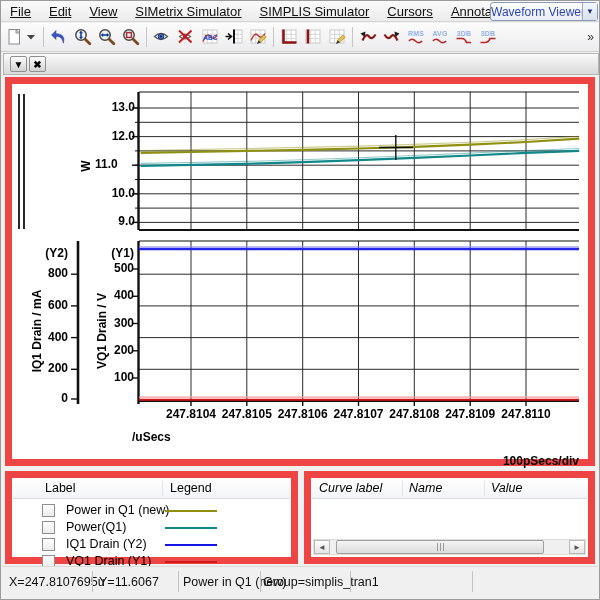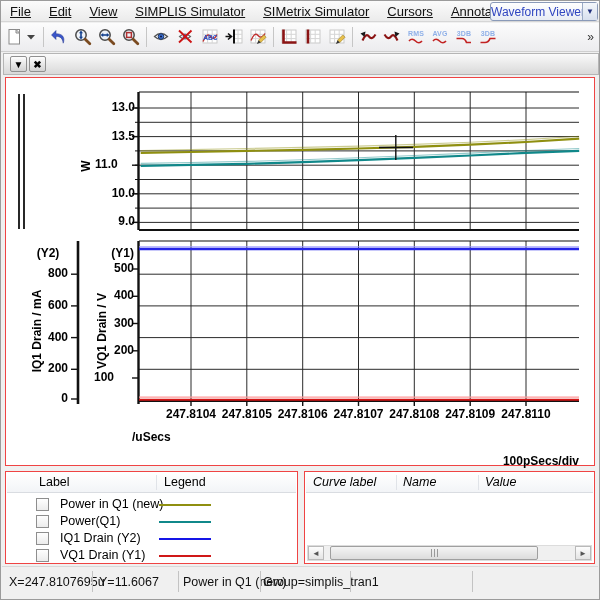--- a/index.html
+++ b/index.html
@@ -60,21 +60,21 @@
   }
   #titlebar .title { font-size:12px; font-weight:bold; color:#000; white-space:nowrap; flex:1; }
   .tb-winbtn {
     width:17px; height:16px; margin-left:2px;
     border:1px solid #909090; border-radius:2px;
     background:linear-gradient(#fdfdfd,#d2d2d2);
     display:flex; align-items:center; justify-content:center;
     font-size:10px; font-weight:bold; color:#000;
   }
   
-  .panel { position:absolute; background:#fff; border:1px solid #ef4444;padding-left:8px; }
+  .panel { position:absolute; background:#fff; border:7px solid #ef4444;padding-left:8px; }
   #chart-panel  { left:4px;  top:76px;  width:590px; height:389px; }
   #legend-panel { left:4px;  top:470px; width:293px; height:93px; }
   #table-panel  { left:303px; top:470px; width:291px; height:93px;font-style:italic; }
   
   .clab { position:absolute; font-size:12px; font-weight:bold; color:#000; white-space:nowrap; }
   .rot  { transform:rotate(-90deg); transform-origin:center; text-align:center; }
   #chart-svg { position:absolute; left:0; top:0; }
   
   .lv-header {
     position:absolute; left:1px; right:1px; top:1px; height:20px;
@@ -117,22 +117,22 @@
   .status-sep { position:absolute; top:4px; bottom:4px; width:1px; background:#c3c3c3; }
 </style>
 </head>
 <body>
 
 <div id="menubar">
   <span style="display:flex;">
       <span class="menu-item"><u>F</u>ile</span>
       <span class="menu-item"><u>E</u>dit</span>
       <span class="menu-item">Vie<u>w</u></span>
+      <span class="menu-item">SIMetrix Simu<u>l</u>ator</span>
       <span class="menu-item"><u>S</u>IMPLIS Simulator</span>
-      <span class="menu-item">SIMetrix Simu<u>l</u>ator</span>
       <span class="menu-item"><u>C</u>ursors</span>
       <span class="menu-item"><u>A</u>nnotate</span>
     </span>
   <span id="menu-overflow">»</span>
   <span id="viewer-combo">
     <span class="combo-label">Waveform Viewer</span>
     <span class="combo-arrow">▼</span>
   </span>
 </div>
 
@@ -362,41 +362,41 @@
     <path d="M139.7 164.8 L190.0 163.9 L245.9 162.8 L301.7 161.1 L357.6 159.1 L413.4 156.9 L469.3 154.5 L525.1 151.9 L578.2 149.9" stroke="#10888a" stroke-width="2.2" fill="none"></path>
     <line x1="138" y1="245.82925" x2="578" y2="245.82925" stroke="#9b9bff" stroke-width="1"></line>
     <line x1="138" y1="248.02925" x2="578" y2="248.02925" stroke="#2626e8" stroke-width="2.4"></line>
     <line x1="138" y1="396.15" x2="578" y2="396.15" stroke="#ff9a9a" stroke-width="1.2"></line>
     <line x1="138" y1="398.75" x2="578" y2="398.75" stroke="#d41414" stroke-width="2"></line>
     <line x1="378" y1="146.5" x2="412" y2="146.5" stroke="#111" stroke-width="1.4"></line>
     <line x1="394.8" y1="134" x2="394.8" y2="159" stroke="#111" stroke-width="1.4"></line>
   </svg>
 <div id="chart-labels">
   <div class="clab rot" style="left:60px;top:158px;width:50px;">W</div>
-  <div class="clab" style="left:27px;width:40px;text-align:center;top:245px;">(Y2)</div>
+  <div class="clab" style="left:27px;width:40px;text-align:right;top:245px;">(Y2)</div>
   <div class="clab" style="left:93px;width:40px;text-align:right;top:245px;">(Y1)</div>
   <div class="clab rot" style="left:-24px;top:323px;width:120px;">IQ1 Drain / mA</div>
   <div class="clab rot" style="left:41px;top:323px;width:120px;">VQ1 Drain / V</div>
   <div class="clab" style="left:131px;top:429px;">/uSecs</div>
   <div class="clab" style="left:478px;width:100px;text-align:right;top:429px;margin-top:24px;">100pSecs/div</div>
 <div class="clab" style="left:94px;width:40px;text-align:right;top:99px;">13.0</div>
-    <div class="clab" style="left:94px;width:40px;text-align:right;top:127.6px;">13.5</div>
+    <div class="clab" style="left:94px;width:40px;text-align:right;top:127.6px;">12.0</div>
     <div class="clab" style="left:94px;width:40px;top:156.2px;">11.0</div>
     <div class="clab" style="left:94px;width:40px;text-align:right;top:184.8px;">10.0</div>
     <div class="clab" style="left:94px;width:40px;text-align:right;top:213.4px;">9.0</div>
     <div class="clab" style="left:27px;width:40px;text-align:right;top:265.2px;">800</div>
     <div class="clab" style="left:27px;width:40px;text-align:right;top:296.9px;">600</div>
     <div class="clab" style="left:27px;width:40px;text-align:right;top:328.6px;">400</div>
     <div class="clab" style="left:27px;width:40px;text-align:right;top:360.3px;">200</div>
     <div class="clab" style="left:27px;width:40px;text-align:right;top:390px;">0</div>
     <div class="clab" style="left:93px;width:40px;text-align:right;top:260px;">500</div>
     <div class="clab" style="left:93px;width:40px;text-align:right;top:287.3px;">400</div>
     <div class="clab" style="left:93px;width:40px;text-align:right;top:314.5px;">300</div>
     <div class="clab" style="left:93px;width:40px;text-align:right;top:341.8px;">200</div>
-    <div class="clab" style="left:93px;width:40px;top:369px;">100</div>
+    <div class="clab" style="left:93px;width:40px;text-align:right;top:369px;">100</div>
     <div class="clab" style="left:159px;width:62px;text-align:center;top:406px;">247.8104</div>
     <div class="clab" style="left:214.8px;width:62px;text-align:center;top:406px;">247.8105</div>
     <div class="clab" style="left:270.7px;width:62px;text-align:center;top:406px;">247.8106</div>
     <div class="clab" style="left:326.5px;width:62px;text-align:center;top:406px;">247.8107</div>
     <div class="clab" style="left:382.3px;width:62px;text-align:center;top:406px;">247.8108</div>
     <div class="clab" style="left:438.2px;width:62px;text-align:center;top:406px;">247.8109</div>
     <div class="clab" style="left:494px;width:62px;text-align:center;top:406px;">247.8110</div>
   </div>
 
 <div id="legend-panel" class="panel">

